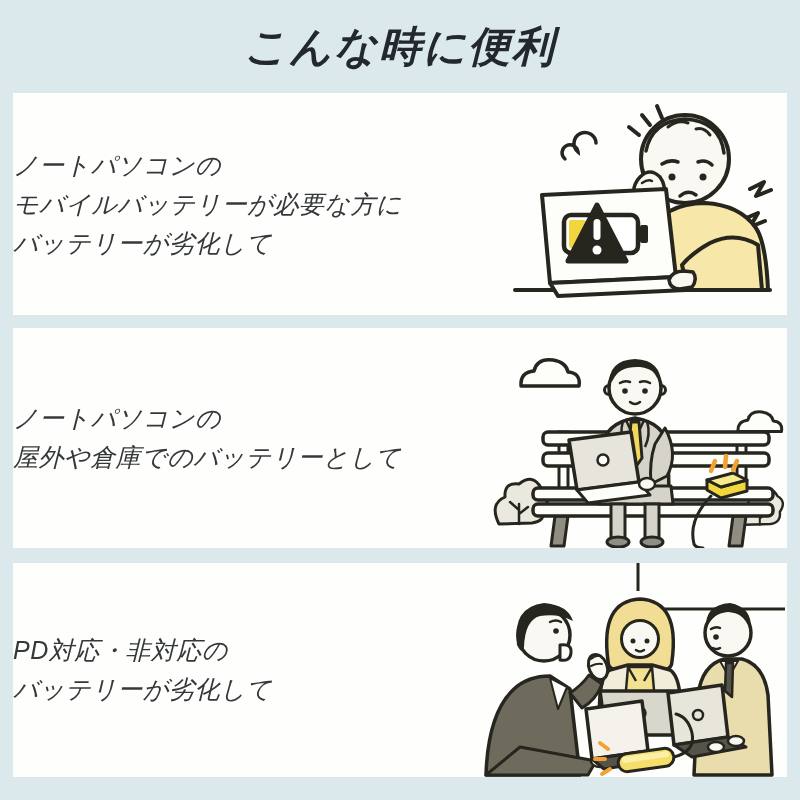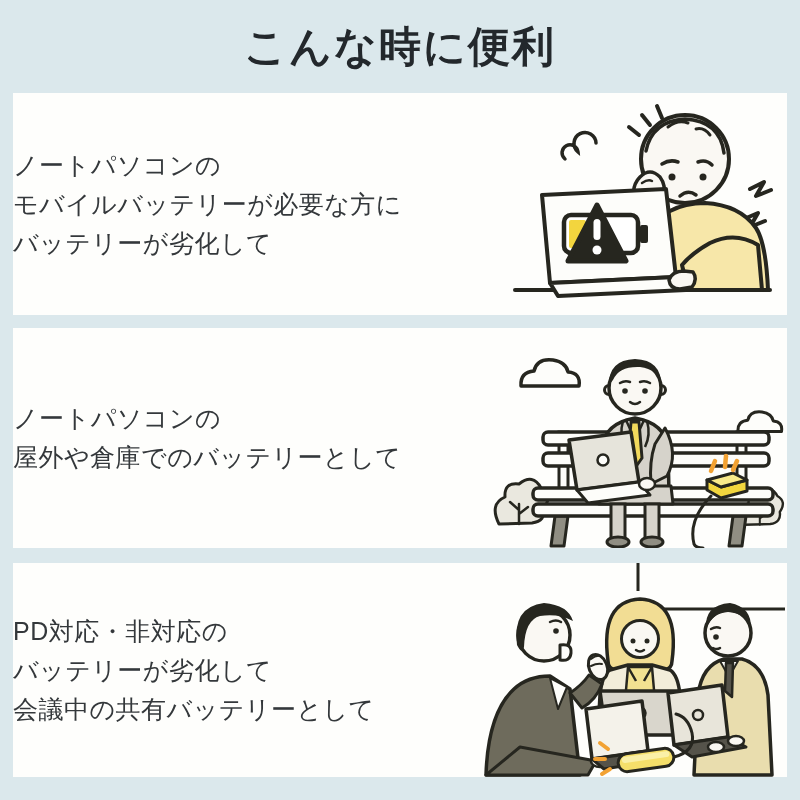--- a/index.html
+++ b/index.html
@@ -2,21 +2,21 @@
 <html><head>
 <meta charset="utf-8">
 <style>
   html,body{margin:0;padding:0;}
   body{
     width:800px;height:800px;overflow:hidden;
     background:#dbe8ec;
     font-family:"Liberation Sans","DejaVu Sans",sans-serif;
     position:relative;
   }
-  .page{position:absolute;inset:0;}
+  .page{position:absolute;inset:0;font-style:italic;}
   .page-title{
     position:absolute;top:22px;left:0;width:800px;
     text-align:center;
     font-size:42px;font-weight:700;color:#23282c;
     letter-spacing:2px;line-height:1.2;
   }
   .card{
     position:absolute;left:13px;width:774px;
     background:#fefefc;
     display:flex;align-items:center;
@@ -171,21 +171,20 @@
         </g>
         <path d="M226 168 Q203 192 209 216 Q211 220 218 220" fill="none" stroke="#26261f" stroke-width="3" stroke-linecap="round"></path>
       </svg>
     </div>
   </div>
 
   <div class="card card-3">
     <div class="card-text">
       <div>PD対応・非対応の</div>
       <div>バッテリーが劣化して</div>
-      <div>会議中の共有バッテリーとして</div>
     </div>
     <div class="card-art">
       <svg width="315" height="215" viewBox="0 0 315 215">
         <g stroke="#26261f" stroke-width="3">
           <path d="M168 0 V 28"></path>
             <path d="M172 46 H 315"></path>
         </g>
 
         <g>
           <path d="M138 98 Q130 38 170 36 Q210 38 202 98 Q202 106 194 107 L146 107 Q138 106 138 98 Z" fill="#f2dd94" stroke="#26261f" stroke-width="3.5" stroke-linejoin="round"></path>

